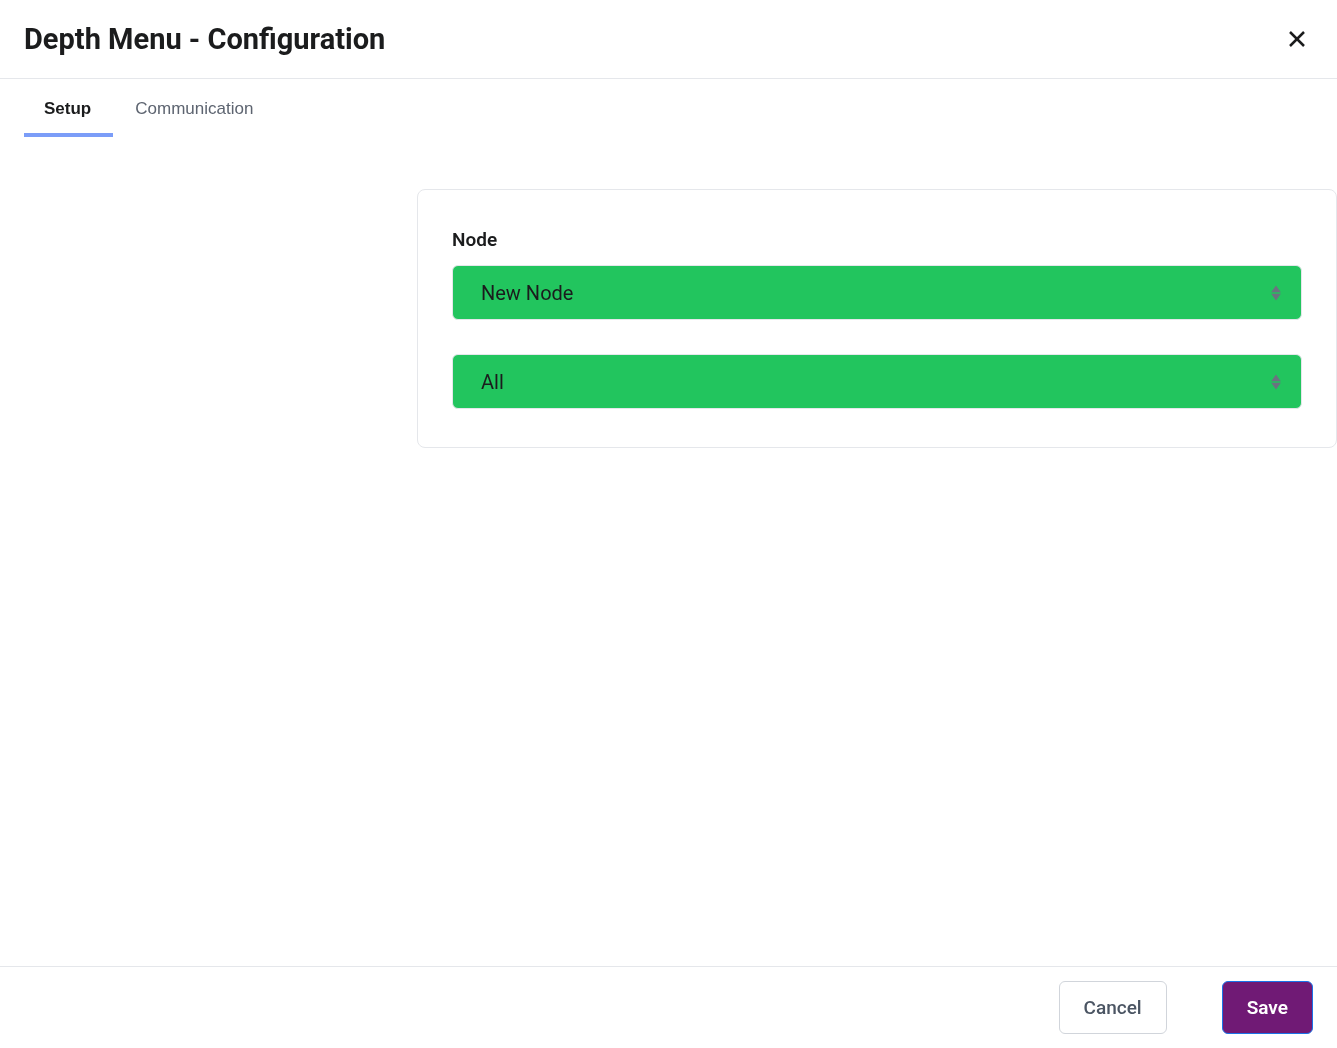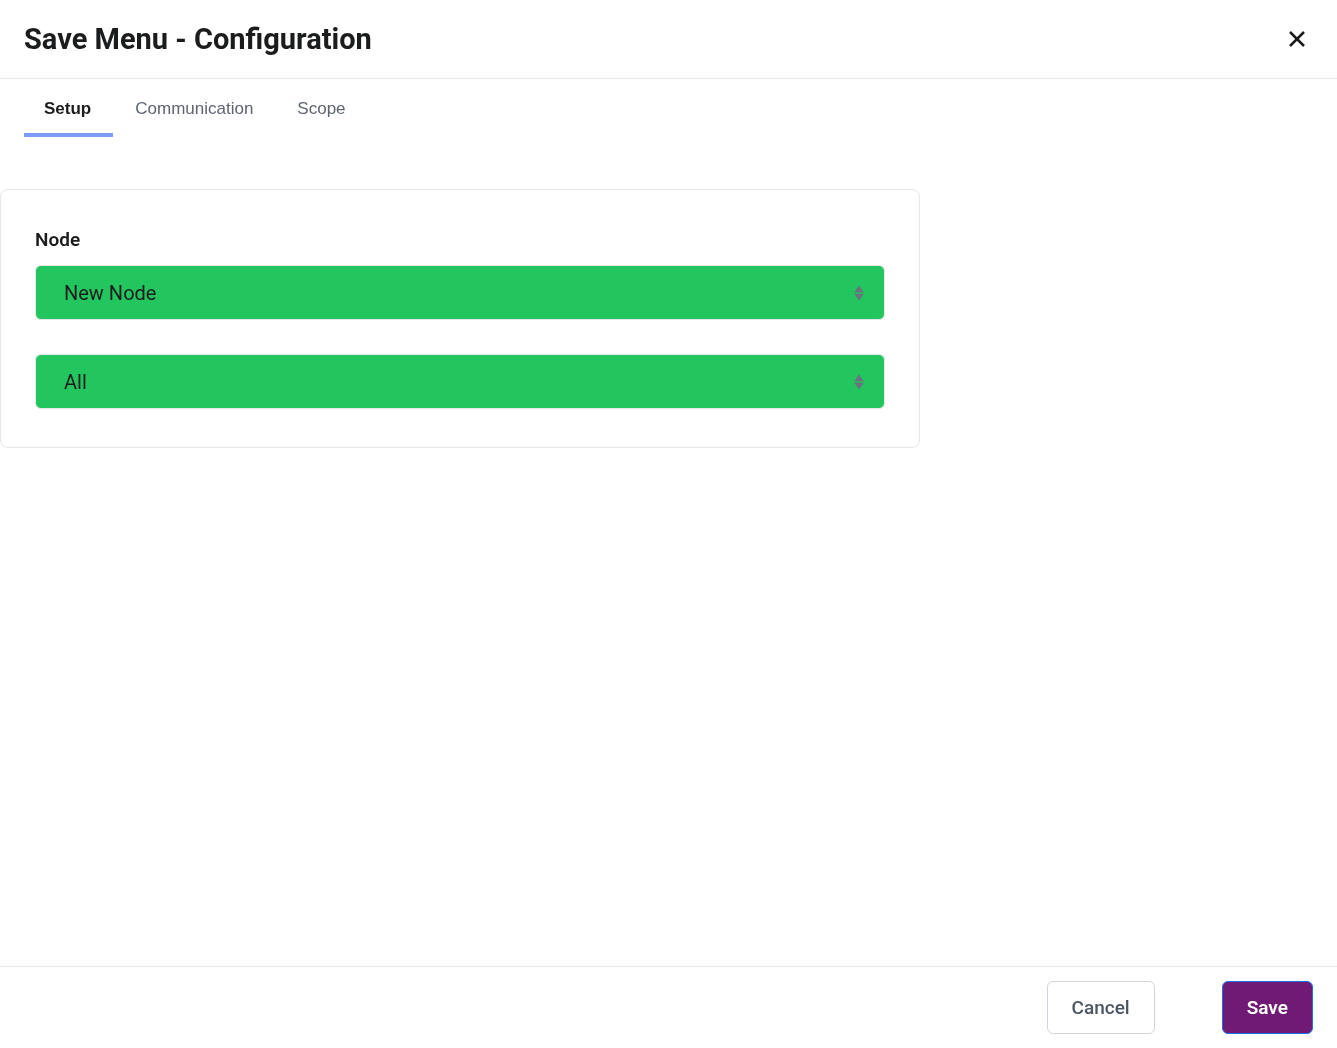--- a/index.html
+++ b/index.html
@@ -70,21 +70,21 @@
       right: 0;
       height: 4px;
       background: #7b9df8;
     }
     .tab:first-child {
       padding-left: 20px;
     }
     .content {
       flex: 1;
       display: flex;
-      justify-content: flex-start;
+      justify-content: flex-end;
       padding-top: 52px;
     }
     .card {
       width: 920px;
       border: 1px solid #e5e7eb;
       border-radius: 8px;
       padding: 38px 34px 38px 34px;
       background: #fff;
       height: fit-content;
     }
@@ -134,21 +134,21 @@
       gap: 1px;
     }
     .select-caret svg {
       display: block;
     }
     .footer {
       border-top: 1px solid #e5e7eb;
       padding: 14px 24px;
       display: flex;
       justify-content: flex-end;
-      gap: 22px;
+      gap: 10px;
     }
     .btn {
       padding: 14px 24px;
       font-size: 19px;
       font-weight: 500;
       border-radius: 6px;
       cursor: pointer;
       font-family: inherit;
     }
     .btn-cancel {
@@ -161,33 +161,32 @@
       border: 1px solid #1a73e8;
       color: #fff;
       font-weight: 600;
       margin-left: 45px;
     }
   </style>
 </head>
 <body>
 
 <div class="header">
-  <h1>Save Menu - Configuration</h1>
+  <h1>Depth Menu - Configuration</h1>
   <button class="close-btn">
     <svg viewBox="0 0 24 24" fill="none">
       <line x1="5" y1="5" x2="19" y2="19"></line>
       <line x1="19" y1="5" x2="5" y2="19"></line>
     </svg>
   </button>
 </div>
 
 <div class="tabs">
   <button class="tab active">Setup</button>
   <button class="tab">Communication</button>
-  <button class="tab">Scope</button>
 </div>
 
 <div class="content">
   <div class="card">
 
     <div class="field">
       <label class="field-label">Node</label>
       <div class="select-wrapper">
         <button class="select">
           <span>New Node</span>

